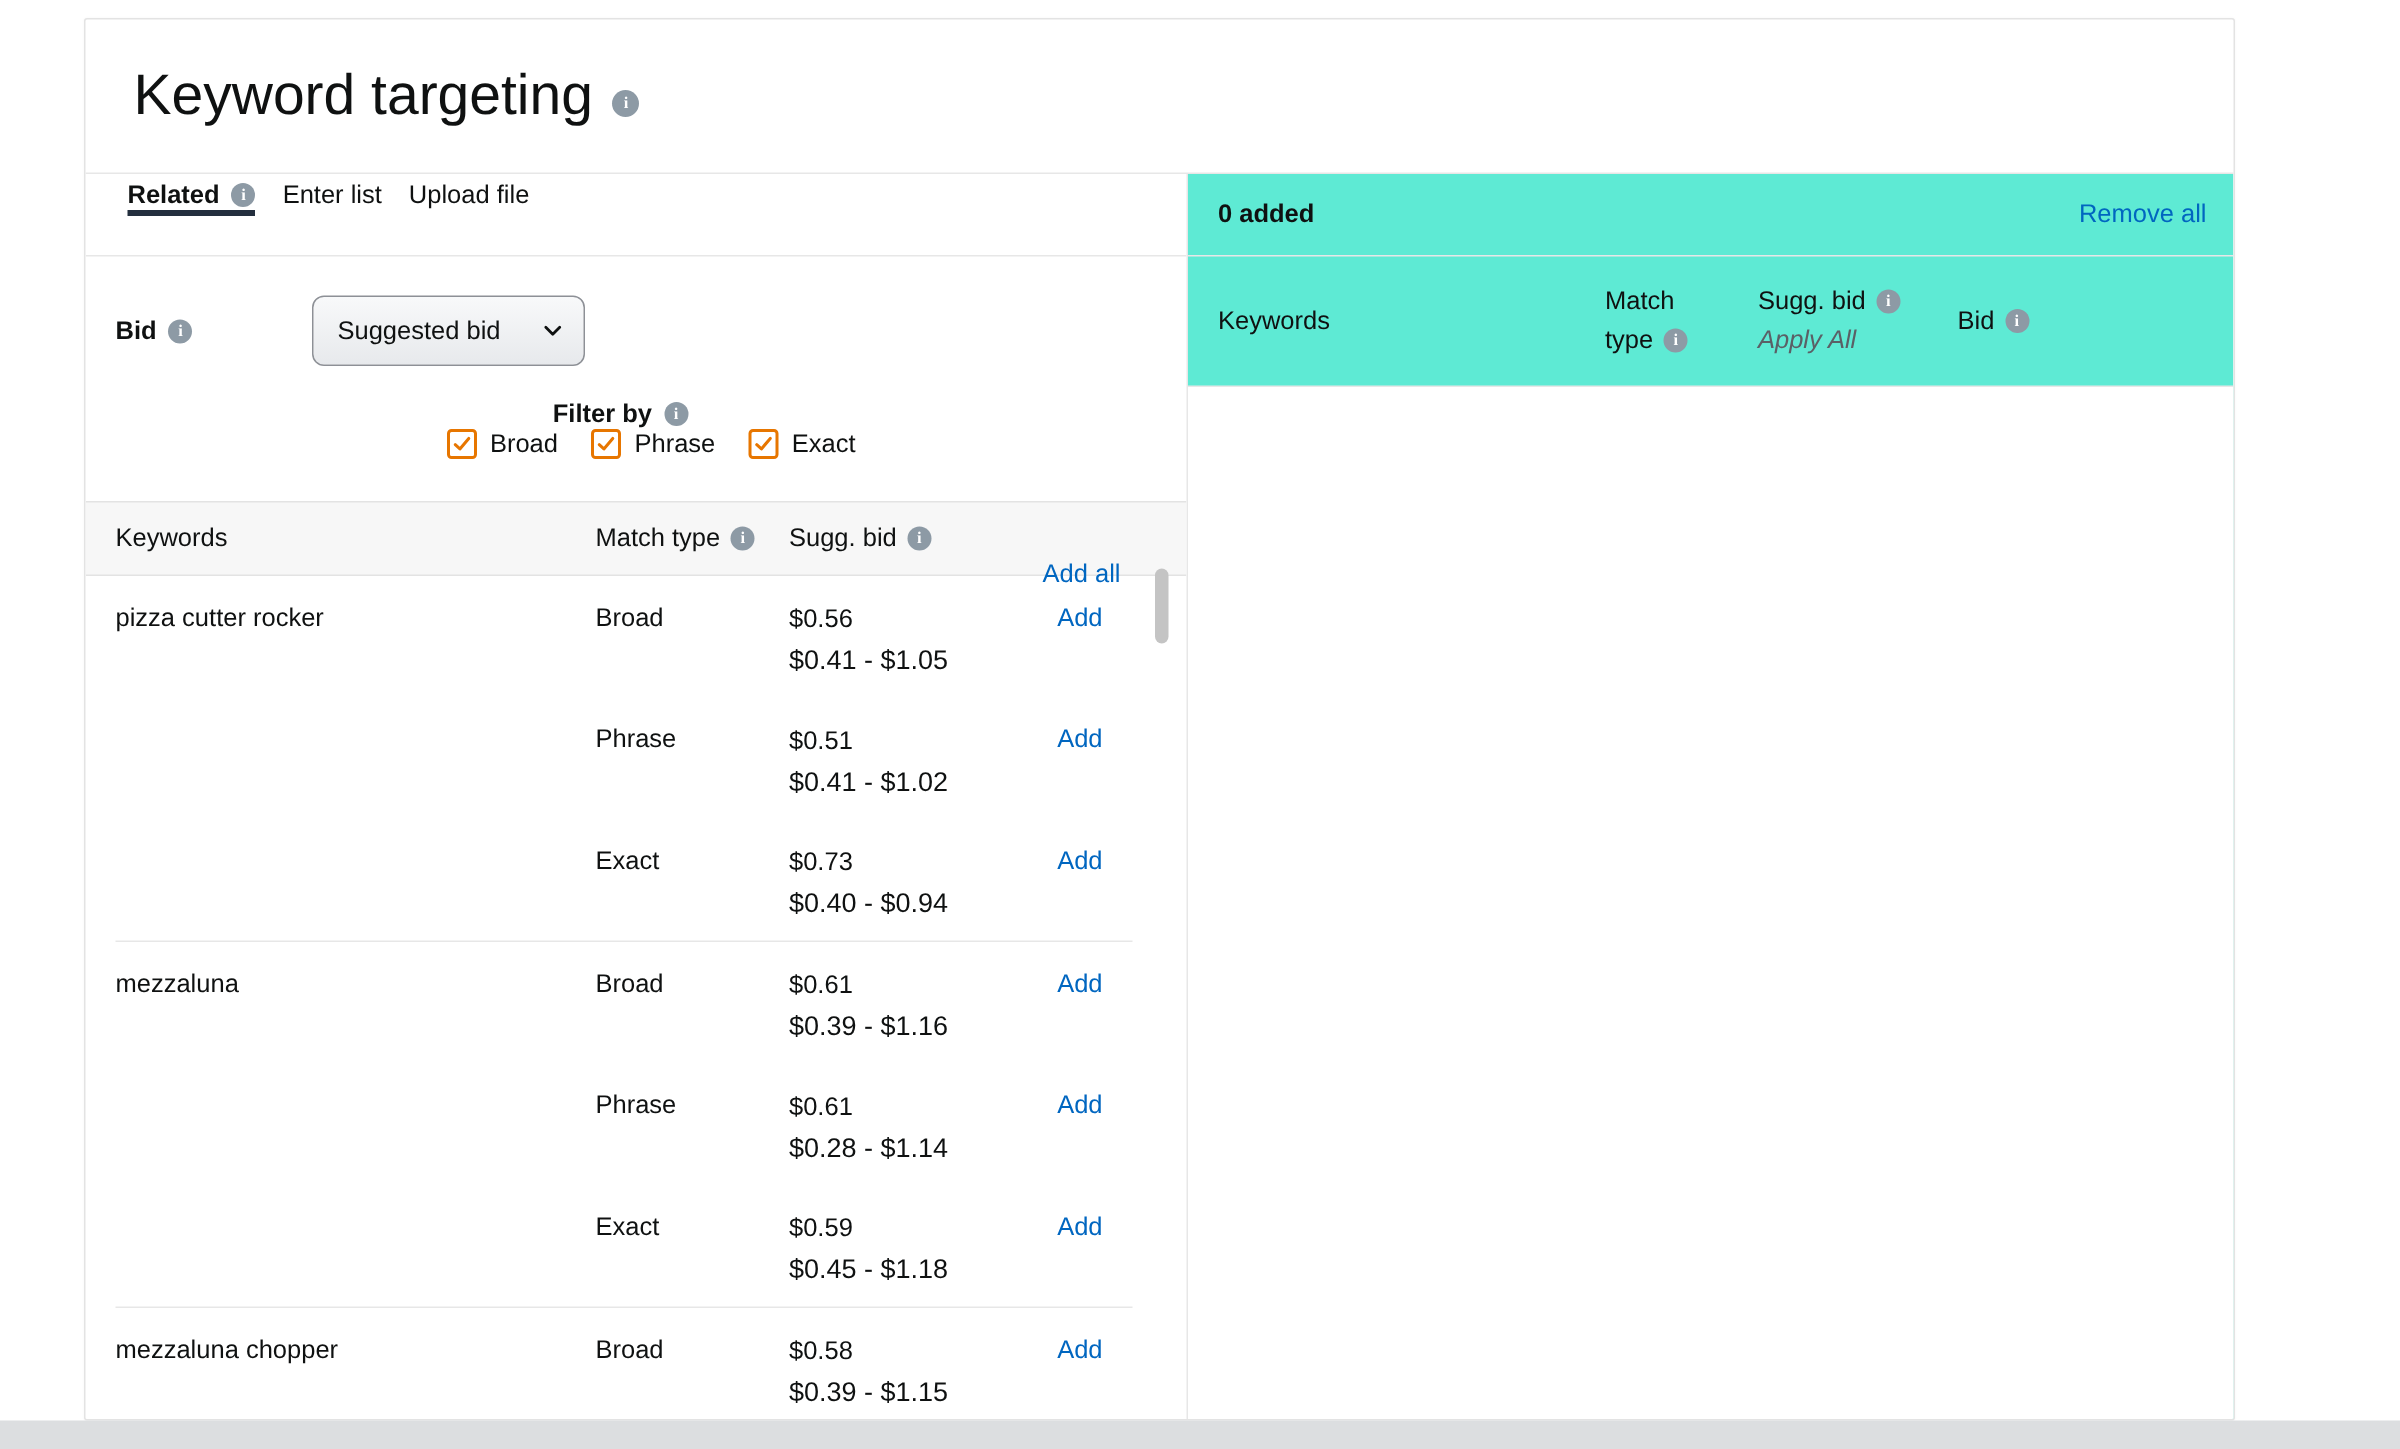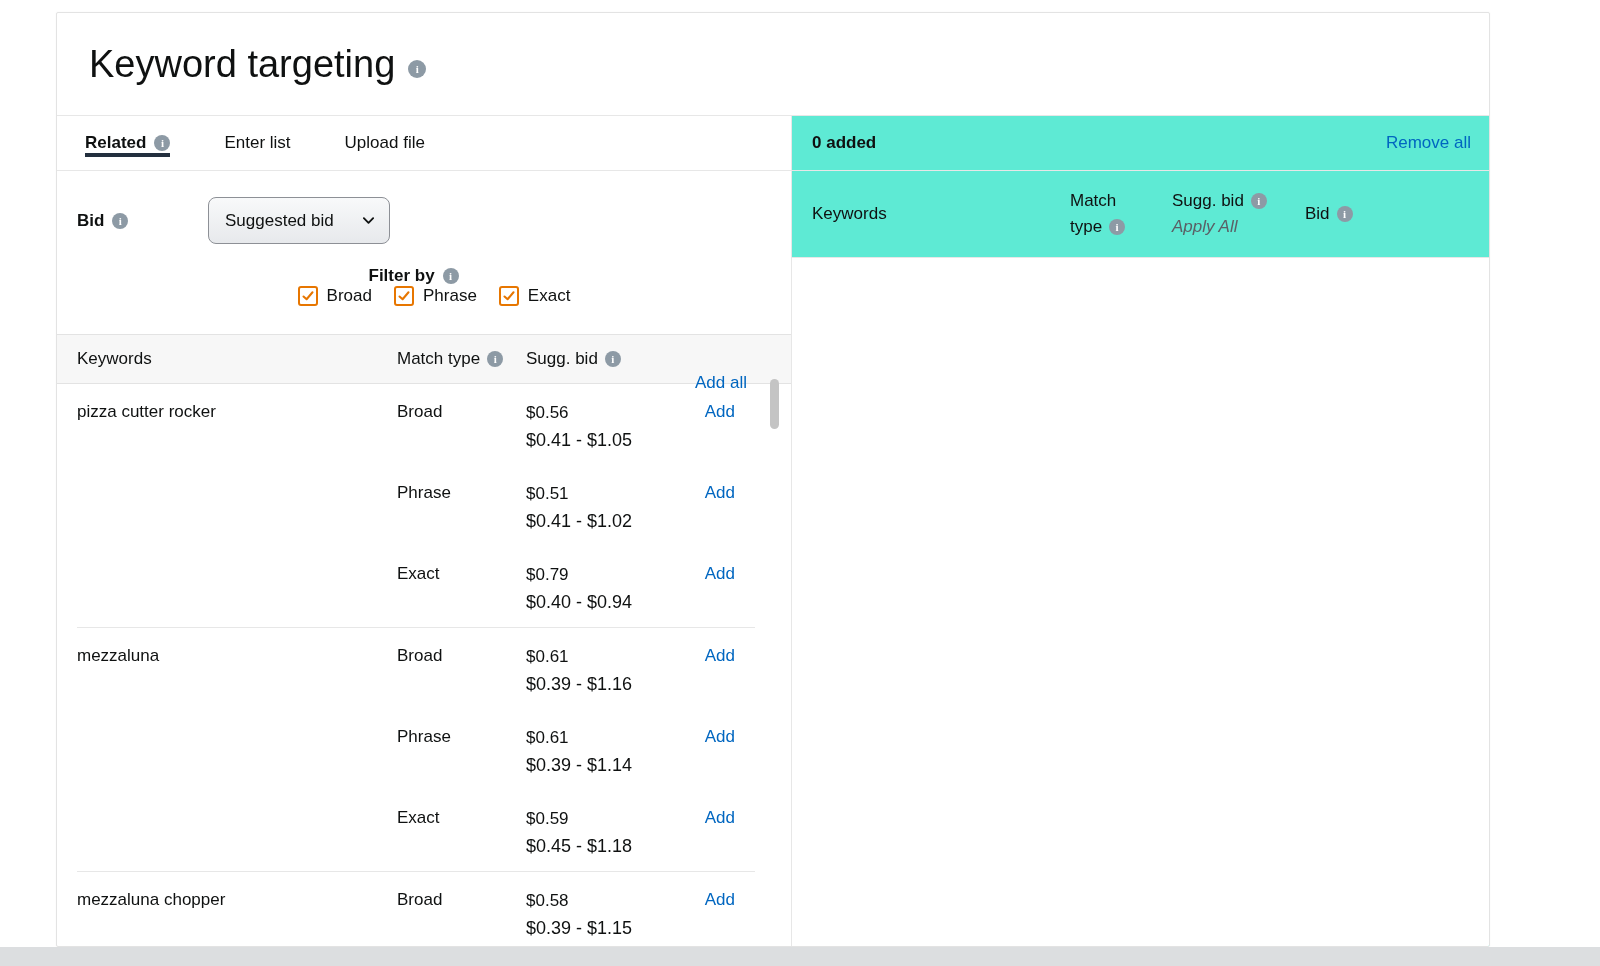--- a/index.html
+++ b/index.html
@@ -11,21 +11,21 @@
           box-shadow:0 0 2px rgba(0,0,0,.04); }
 
   .card-header { height:103px; flex:none; border-bottom:1px solid #e7e7e7; display:flex; align-items:center; padding-left:32px; }
   .card-header h1 { font-size:38px; font-weight:400; color:#0F1111; }
 
   .card-body { flex:1; display:flex; overflow:hidden; }
 
   
   .left-panel { width:735px; flex:none; border-right:1px solid #e7e7e7; position:relative; display:flex; flex-direction:column; overflow:hidden; }
 
-  .tabs { height:55px; flex:none; border-bottom:1px solid #e7e7e7; display:flex; align-items:center; padding-left:28px; gap:54px; }
+  .tabs { height:55px; flex:none; border-bottom:1px solid #e7e7e7; display:flex; align-items:flex-start; padding-left:28px; gap:18px; }
   .tab { display:flex; align-items:center; gap:8px; font-size:17px; cursor:pointer; border-bottom:4px solid transparent; padding-top:4px; }
   .tab.active { font-weight:700; border-bottom-color:var(--tab_underline,#232F3E); }
 
   .control-row { display:flex; align-items:center; padding-left:20px; }
   .bid-row { margin-top:26px; }
   .filter-row { margin-top:22px;flex-direction:column; }
   .control-label { width:131px; display:flex; align-items:center; gap:8px; font-weight:700; font-size:17px; flex:none; }
 
   .dropdown { height:47px; min-width:176px; display:flex; align-items:center; justify-content:space-between; gap:28px;
               padding:0 14px 0 16px; border:1px solid #8d9096; border-radius:8px;
@@ -184,21 +184,21 @@
                 <div class="match-cell">Phrase</div>
                 <div class="bid-cell">
                   <div class="bid-value">$0.51</div>
                   <div class="bid-range">$0.41 - $1.02</div>
                 </div>
                 <a class="link add-link">Add</a>
               </div>
               <div class="kw-subrow">
                 <div class="match-cell">Exact</div>
                 <div class="bid-cell">
-                  <div class="bid-value">$0.79</div>
+                  <div class="bid-value">$0.73</div>
                   <div class="bid-range">$0.40 - $0.94</div>
                 </div>
                 <a class="link add-link">Add</a>
               </div>
             </div>
           </div>
 
           <div class="kw-group">
             <div class="kw-name">mezzaluna</div>
             <div class="kw-subrows">
@@ -207,21 +207,21 @@
                 <div class="bid-cell">
                   <div class="bid-value">$0.61</div>
                   <div class="bid-range">$0.39 - $1.16</div>
                 </div>
                 <a class="link add-link">Add</a>
               </div>
               <div class="kw-subrow">
                 <div class="match-cell">Phrase</div>
                 <div class="bid-cell">
                   <div class="bid-value">$0.61</div>
-                  <div class="bid-range">$0.39 - $1.14</div>
+                  <div class="bid-range">$0.28 - $1.14</div>
                 </div>
                 <a class="link add-link">Add</a>
               </div>
               <div class="kw-subrow">
                 <div class="match-cell">Exact</div>
                 <div class="bid-cell">
                   <div class="bid-value">$0.59</div>
                   <div class="bid-range">$0.45 - $1.18</div>
                 </div>
                 <a class="link add-link">Add</a>

